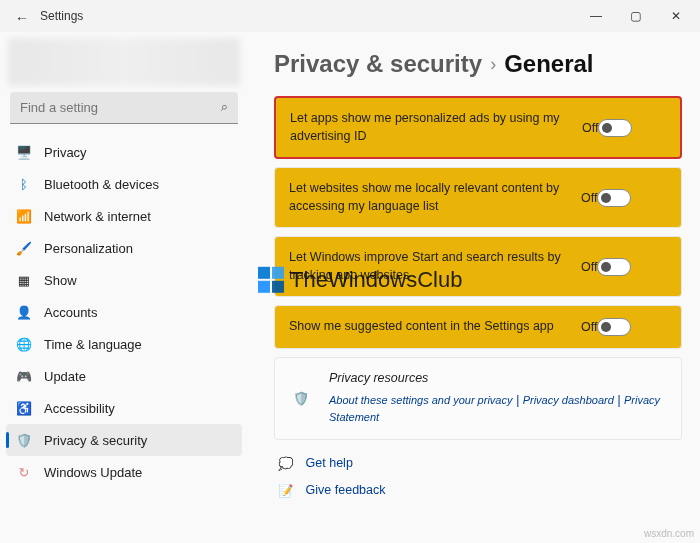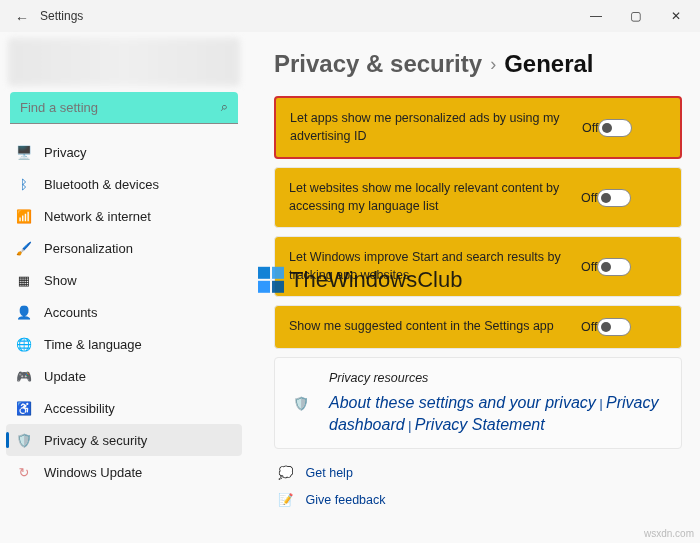--- a/index.html
+++ b/index.html
@@ -43,21 +43,21 @@
   }
   .searchwrap {
     margin: 0 10px 12px 10px;
     position: relative;
   }
   .search {
     width: 100%;
     padding: 8px 30px 8px 10px;
     border: none;
     border-bottom: 1px solid #888;
-    background: #5eead4;
+    background: #e5e5e5;
     font-size: 13px;
     outline: none;
     border-radius: 4px 4px 0 0;
   }
   .searchwrap .sicon { position:absolute; right:10px; top:7px; color:#555; font-size:13px;}
   .nav { list-style:none; padding: 0 6px; }
   .nav li {
     display:flex; align-items:center; gap:12px;
     padding: 8px 10px;
     border-radius: 4px;
@@ -101,21 +101,21 @@
     width: 34px; height:18px; border-radius:9px; background:#fff;
     border:1px solid #888; position:relative;
   }
   .toggle::after {
     content:""; position:absolute; left:3px; top:3px; width:10px; height:10px;
     background:#555; border-radius:50%;
   }
   .resources { background:#fbfbfb; }
   .resources .txt { max-width:none;font-style:italic; }
   .resources .shield { width:24px; height:24px; display:flex; align-items:center; justify-content:center; margin-right:4px;}
-  .resources a { color:#003e92; text-decoration:none; font-size:16px;}
+  .resources a { color:#003e92; text-decoration:none; font-size:11px;}
   .resources .rtitle { font-size:12.5px; color:#222; margin-bottom:4px;}
   .helpline { display:flex; align-items:center; gap:12px; padding: 8px 0 4px 4px; font-size:12.5px;}
   .helpline a { color:#003e92; text-decoration:none;}
   .watermark {
     position:absolute; left:50%; top:50%; transform:translate(-45%,-20%);
     display:flex; align-items:center; gap:6px;
     font-size:22px; font-weight:500; color:#111;
     pointer-events:none; opacity:.92;
   }
   .watermark .logo { width:26px; height:26px; position:relative; }

